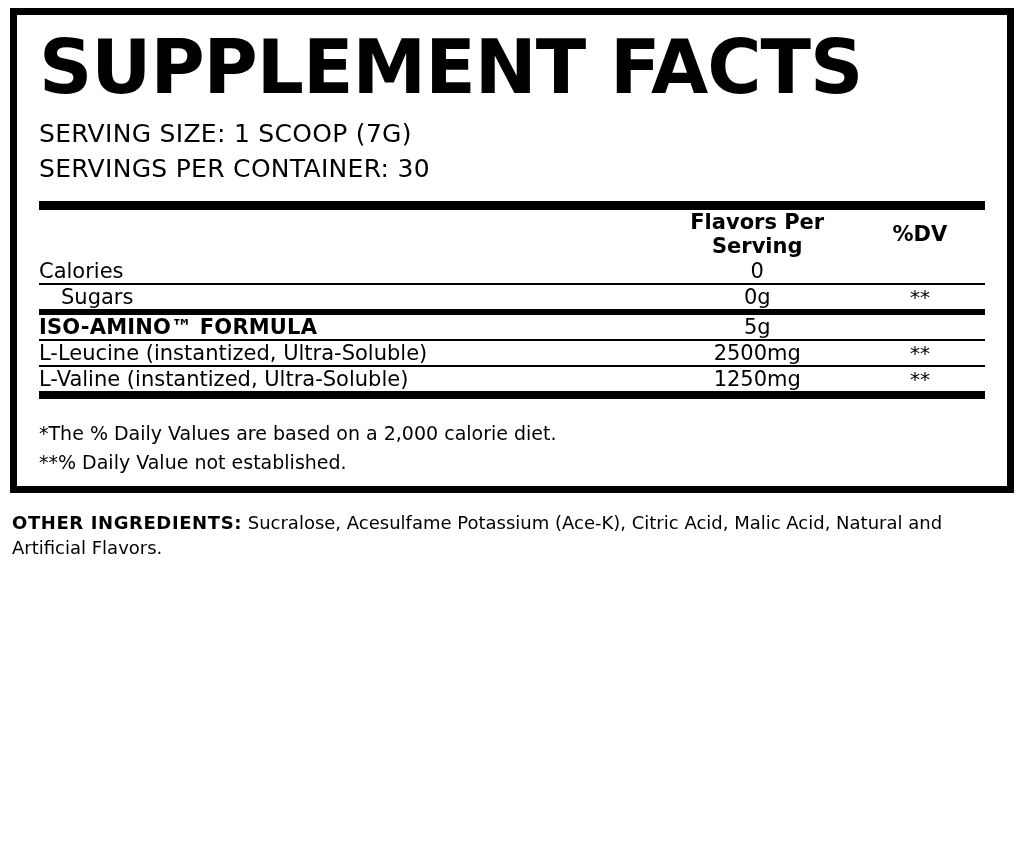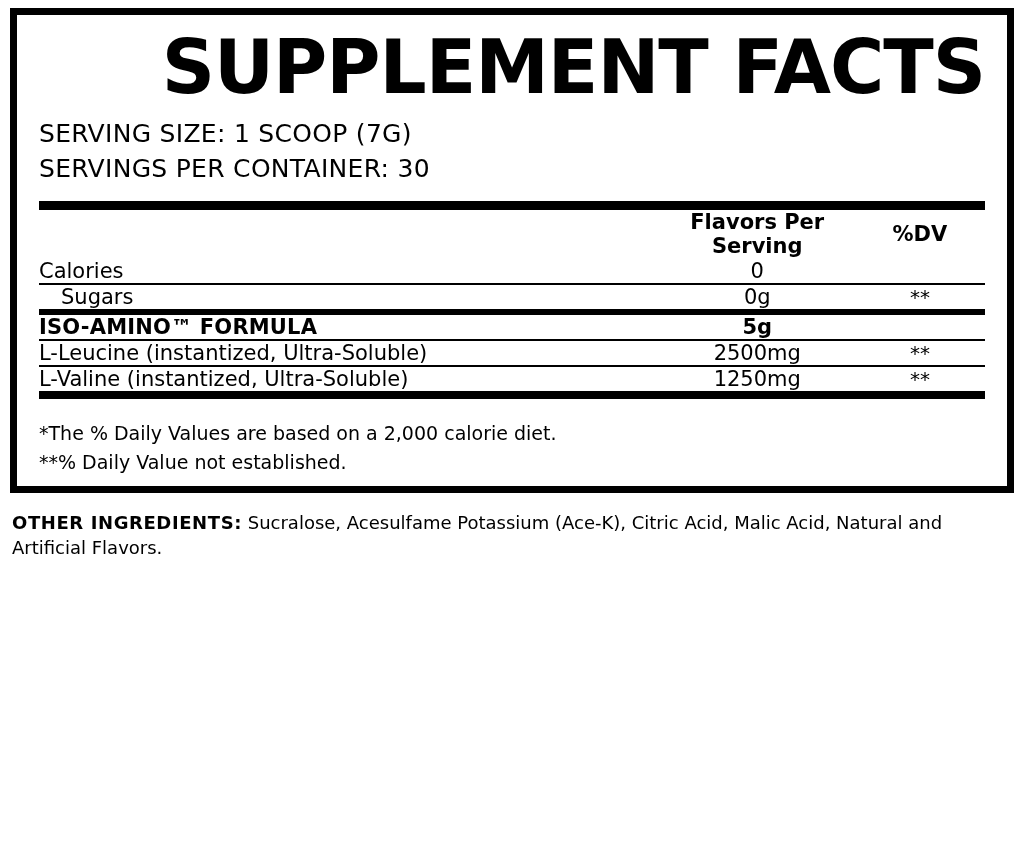--- a/index.html
+++ b/index.html
@@ -31,21 +31,20 @@
   }
 
   .title {
     font-family: "DejaVu Sans", sans-serif;
     font-weight: bold;
     font-size: 74px;
     line-height: 0.98;
     letter-spacing: -1px;
     margin: 2px 0 12px 0;
     white-space: nowrap;
-    text-align: right;
   }
 
   .serving-line {
     font-size: 25px;
     letter-spacing: 0.3px;
     line-height: 1.42;
   }
 
   .rule-thick {
     height: 9px;
@@ -87,21 +86,21 @@
     white-space: nowrap;
   }
   .row-name.indent { padding-left: 22px; }
   .row-name.bold { font-weight: bold; letter-spacing: 0.2px; }
 
   .row-amount {
     font-size: 21px;
     text-align: center;
     padding: 8px 18px 8px 0;
   }
-  .row-amount.bold { font-weight: bold; text-align: center; }
+  .row-amount.bold { font-weight: normal; text-align: center; }
 
   .row-dv {
     font-size: 20px;
     text-align: center;
     padding: 8px 0;
   }
 
   .sep-thin td { border-bottom: 2px solid #000; }
   .sep-none td { border-bottom: none; }
 

